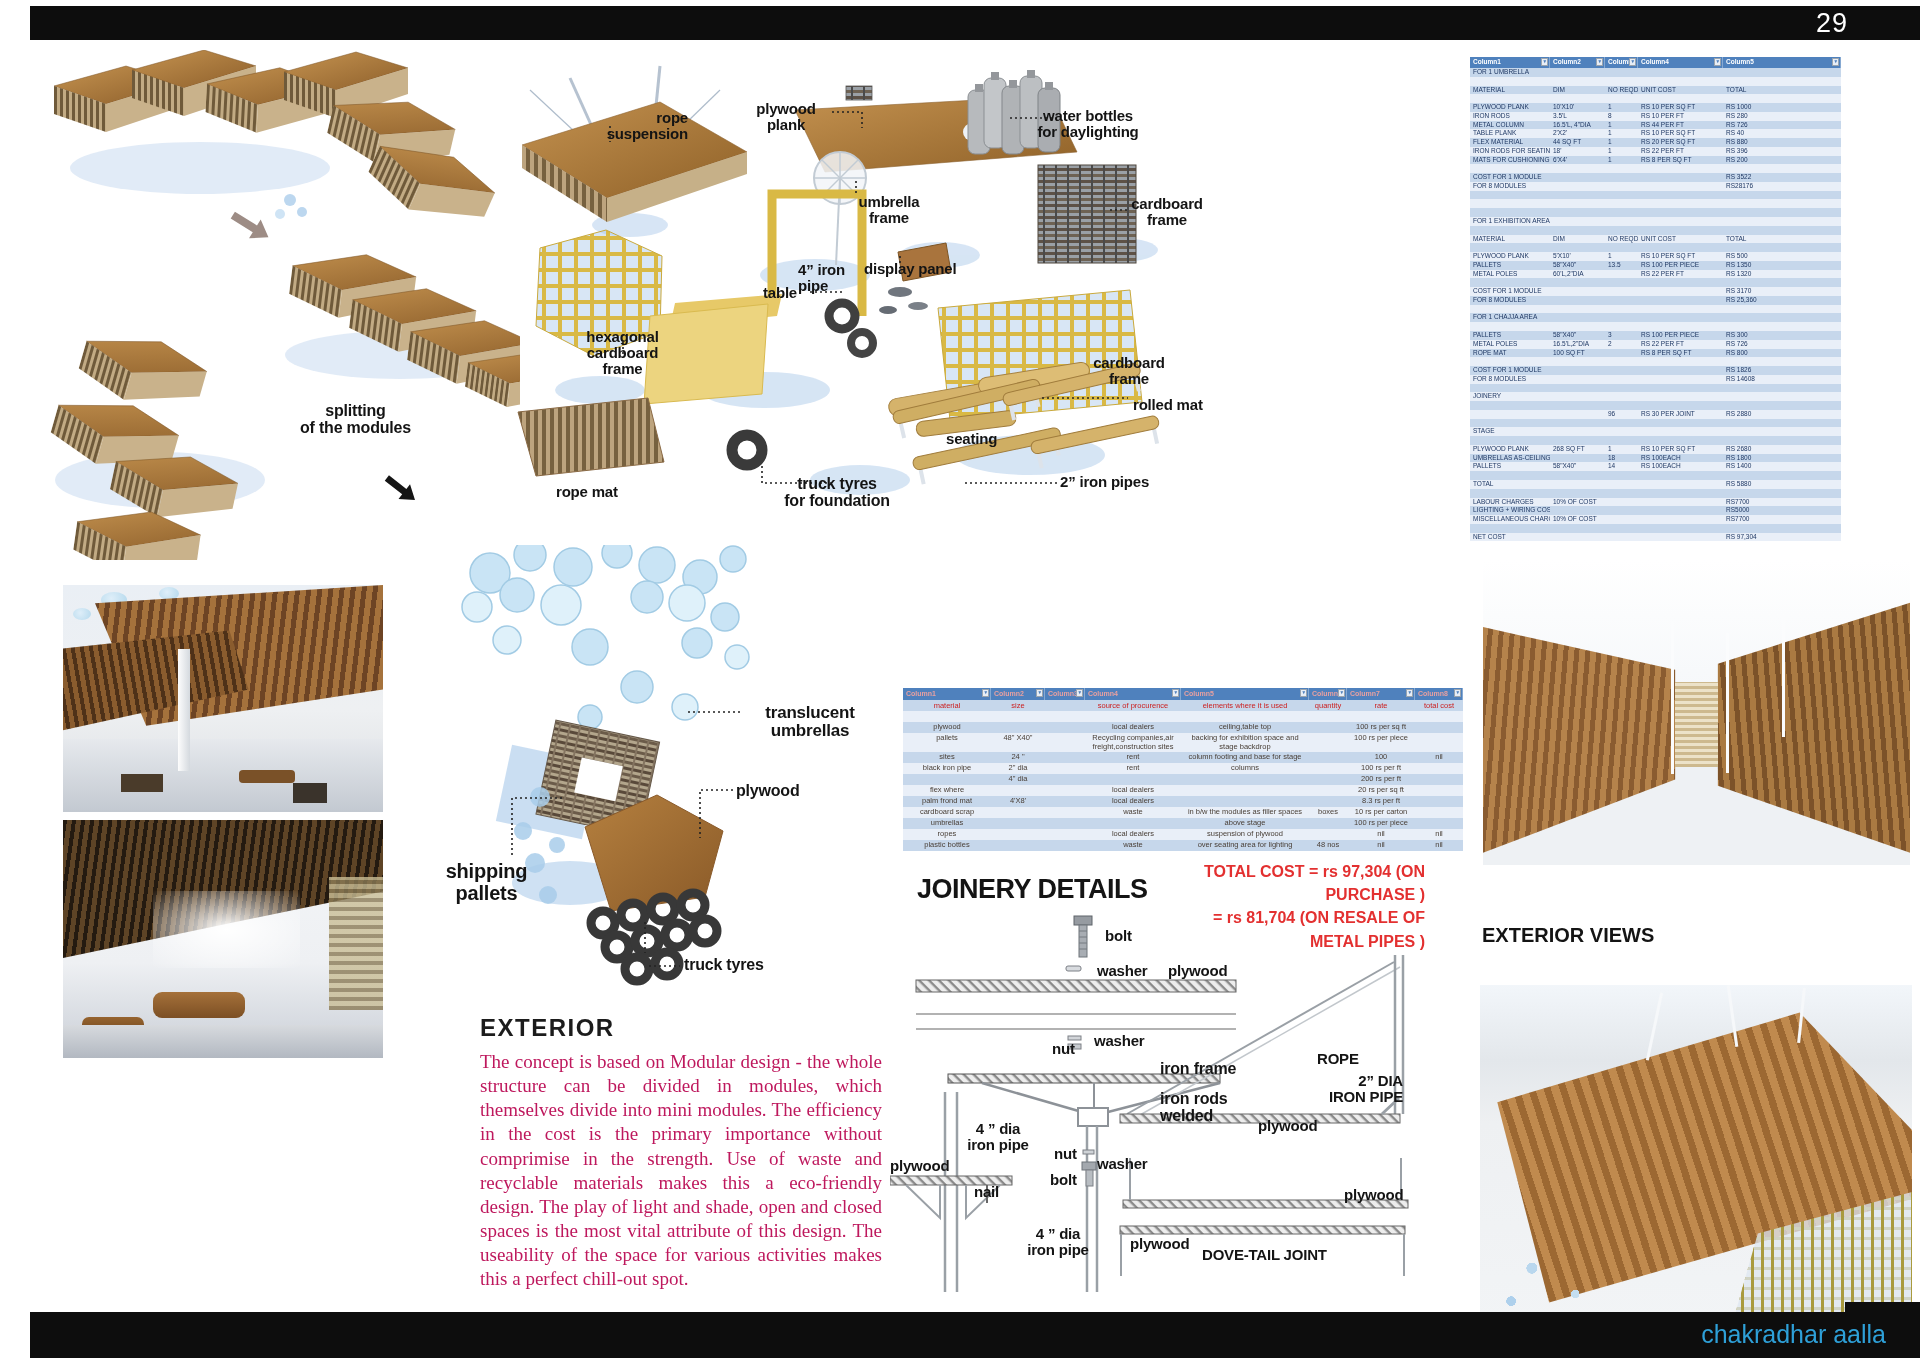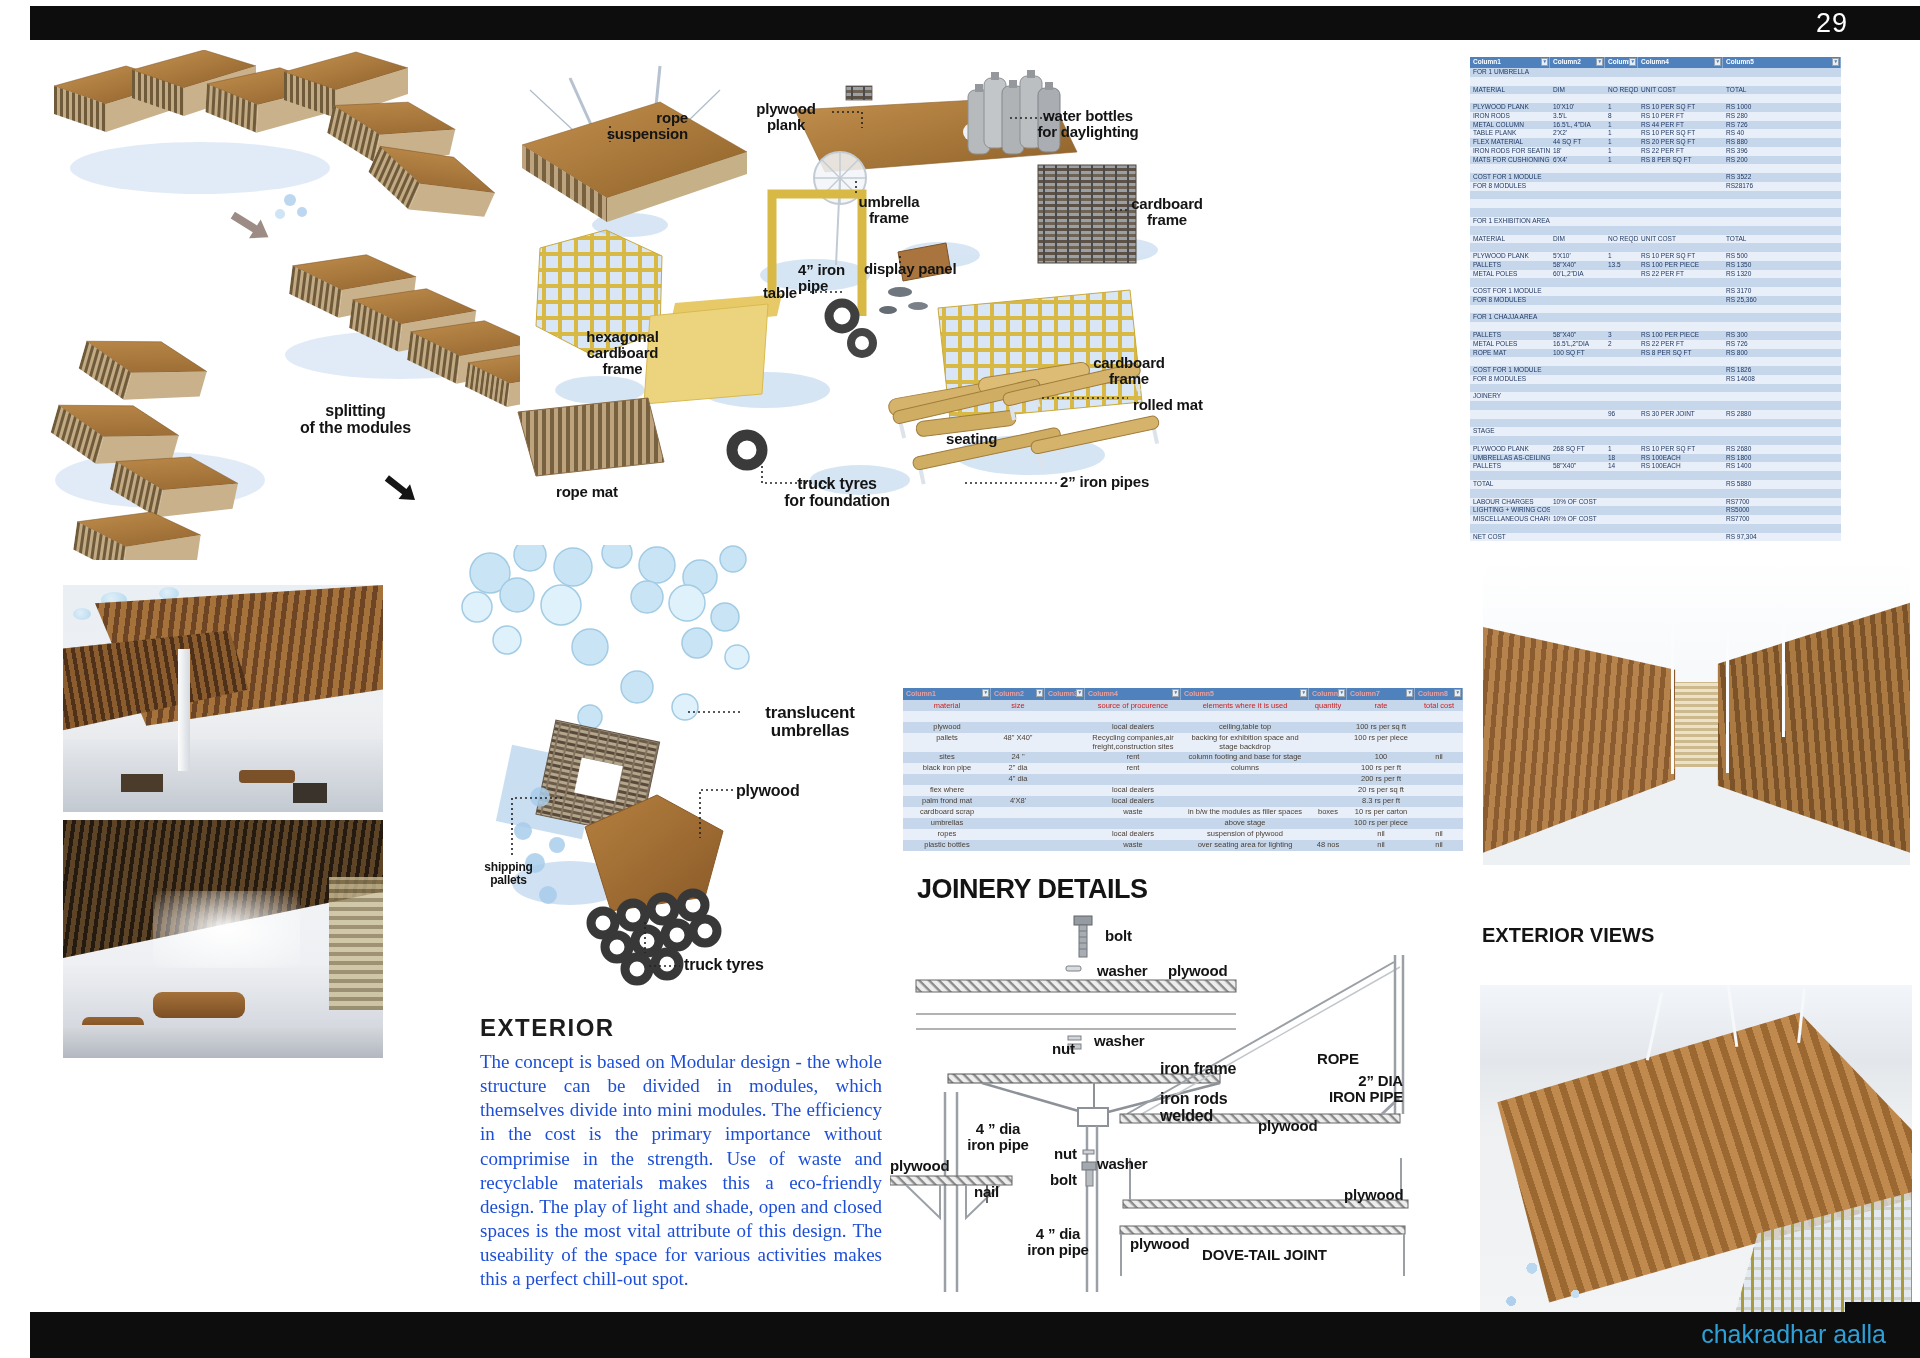--- a/index.html
+++ b/index.html
@@ -14,21 +14,21 @@
   .bottomstep{left:1845px;top:1302px;width:75px;height:56px;background:#0d0d0d;}
   .credit{right:34px;top:1320px;font-size:25px;color:#2ea0d8;}
   
   .cl{position:absolute;font:bold 15px/1.08 "Liberation Sans",sans-serif;color:#141414;
       white-space:pre-line;letter-spacing:-0.2px;}
   .cl.center{text-align:center;}
   .cl.right{text-align:right;}
   
   .h-ideology{left:480px;top:1014px;font-size:24px;font-weight:600;letter-spacing:1.5px;color:#1c1c1c;}
   .ideology-body{left:480px;top:1050px;width:402px;font:19px/1.27 "Liberation Serif",serif;
-                 text-align:justify;color:#1d4ed8;}
+                 text-align:justify;color:#be185d;}
   .h-joinery{left:917px;top:874px;font-size:27px;font-weight:bold;color:#141414;letter-spacing:-0.5px;}
   .h-exterior{left:1482px;top:924px;font-size:20px;font-weight:bold;color:#141414;}
   .totals{left:1160px;top:860px;width:265px;text-align:right;
           font:bold 16px/1.45 "Liberation Sans",sans-serif;color:#e33030;}
   
   .xl{position:absolute;}
   .xl .hd{display:grid;background:#4f81bd;}
   .xl .hd div{color:#fff;font-weight:bold;padding:0 3px;border-right:1px solid #86a9d2;
               position:relative;overflow:hidden;white-space:nowrap;}
   .xl .hd div::after{content:"▾";position:absolute;right:1px;top:1px;font-size:5px;color:#4f81bd;
@@ -790,21 +790,21 @@
       <line x1="303" y1="167" x2="357" y2="167"></line>
       <polyline points="348,245 315,245 315,293"></polyline>
       <polyline points="177,253 127,253 127,313"></polyline>
       <line x1="260" y1="377" x2="260" y2="408"></line>
       <line x1="264" y1="421" x2="295" y2="421"></line>
     </g>
   </svg>
   <div class="cl center" style="left:745px;top:704px;width:130px;font-size:17px">translucent
 umbrellas</div>
   <div class="cl" style="left:736px;top:782px;width:75px;font-size:16px">plywood</div>
-  <div class="cl center" style="left:466px;top:861px;width:85px;font-size:12px">shipping
+  <div class="cl center" style="left:444px;top:861px;width:85px;font-size:20px">shipping
 pallets</div>
   <div class="cl" style="left:684px;top:956px;width:95px;font-size:16px">truck tyres</div>
 
   <div class="abs h-ideology">EXTERIOR</div>
   <div class="abs ideology-body">The concept is based on Modular design - the whole structure can be divided in modules, which themselves divide into mini modules. The efficiency  in the cost is the primary importance without comprimise in the strength. Use of waste and recyclable materials makes this a eco-friendly design. The play of light and shade, open and closed spaces is the most vital attribute of this design. The useability of the space for various activities makes this a perfect chill-out spot.</div>
 
   <div class="xl mat">
     <div class="hd g8">
         <div>Column1</div>
         <div>Column2</div>
@@ -942,20 +942,25 @@
           <div></div>
           <div>waste</div>
           <div>over seating area for lighting</div>
           <div>48 nos</div>
           <div>nil</div>
           <div>nil</div>
       </div>
       </div>
   </div>
 
+  <div class="abs totals">
+    <div>TOTAL COST =  rs 97,304  (ON PURCHASE )</div>
+    <div>=  rs 81,704 (ON RESALE OF</div>
+    <div>METAL PIPES )</div>
+  </div>
 
   <div class="abs h-joinery">JOINERY DETAILS</div>
   <svg class="abs" style="left:890px;top:900px" width="590" height="410" viewBox="0 0 590 410">
     <defs>
       <pattern id="hz" width="7" height="7" patternUnits="userSpaceOnUse" patternTransform="rotate(45)">
         <rect width="7" height="7" fill="#ededed"></rect>
           <rect width="7" height="2.4" fill="#8a8a8a"></rect>
       </pattern>
     </defs>
     <g>

